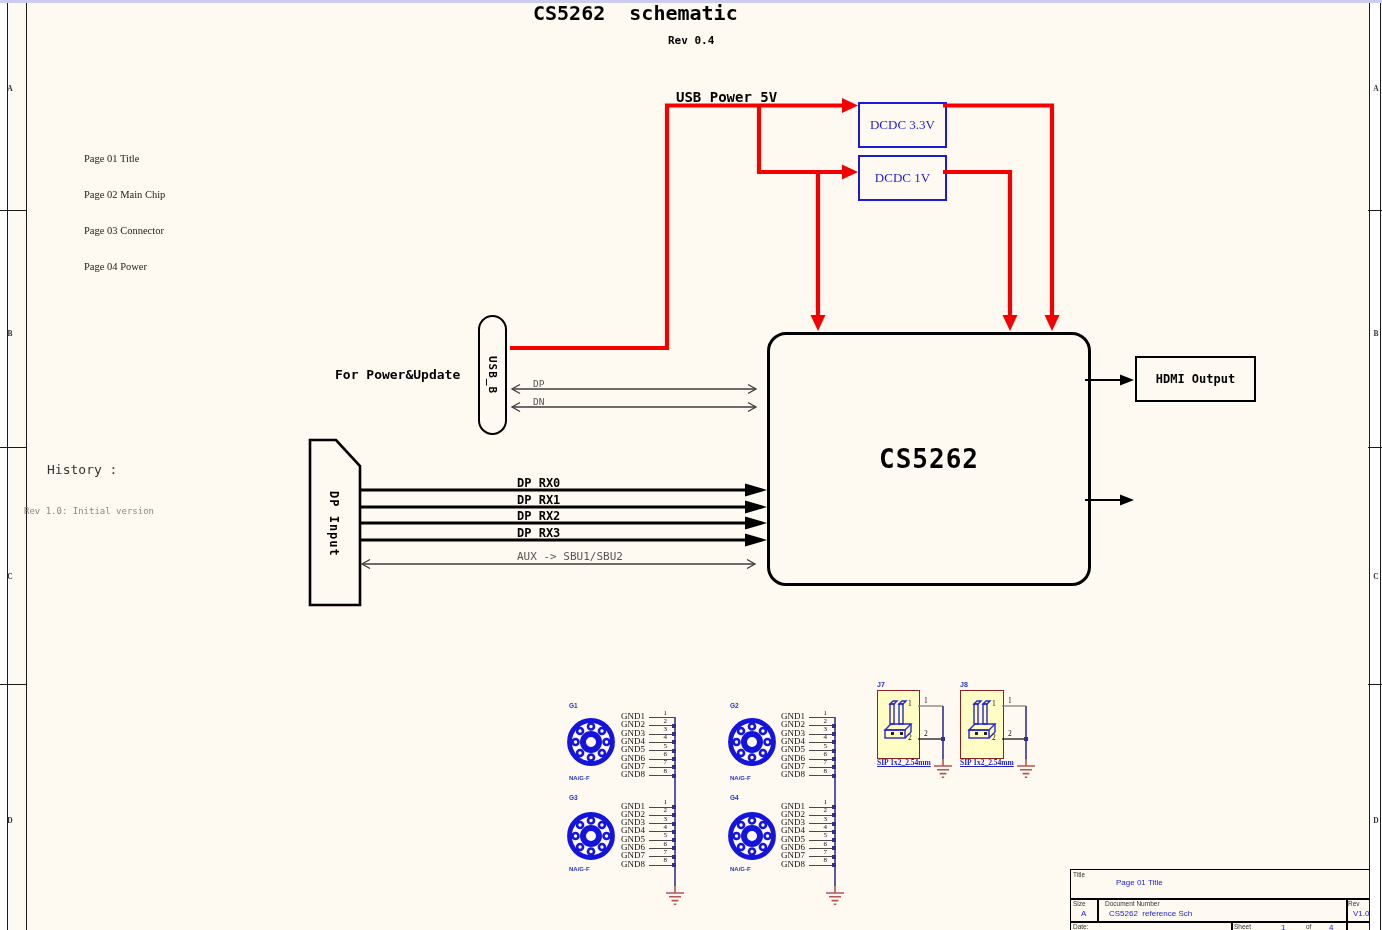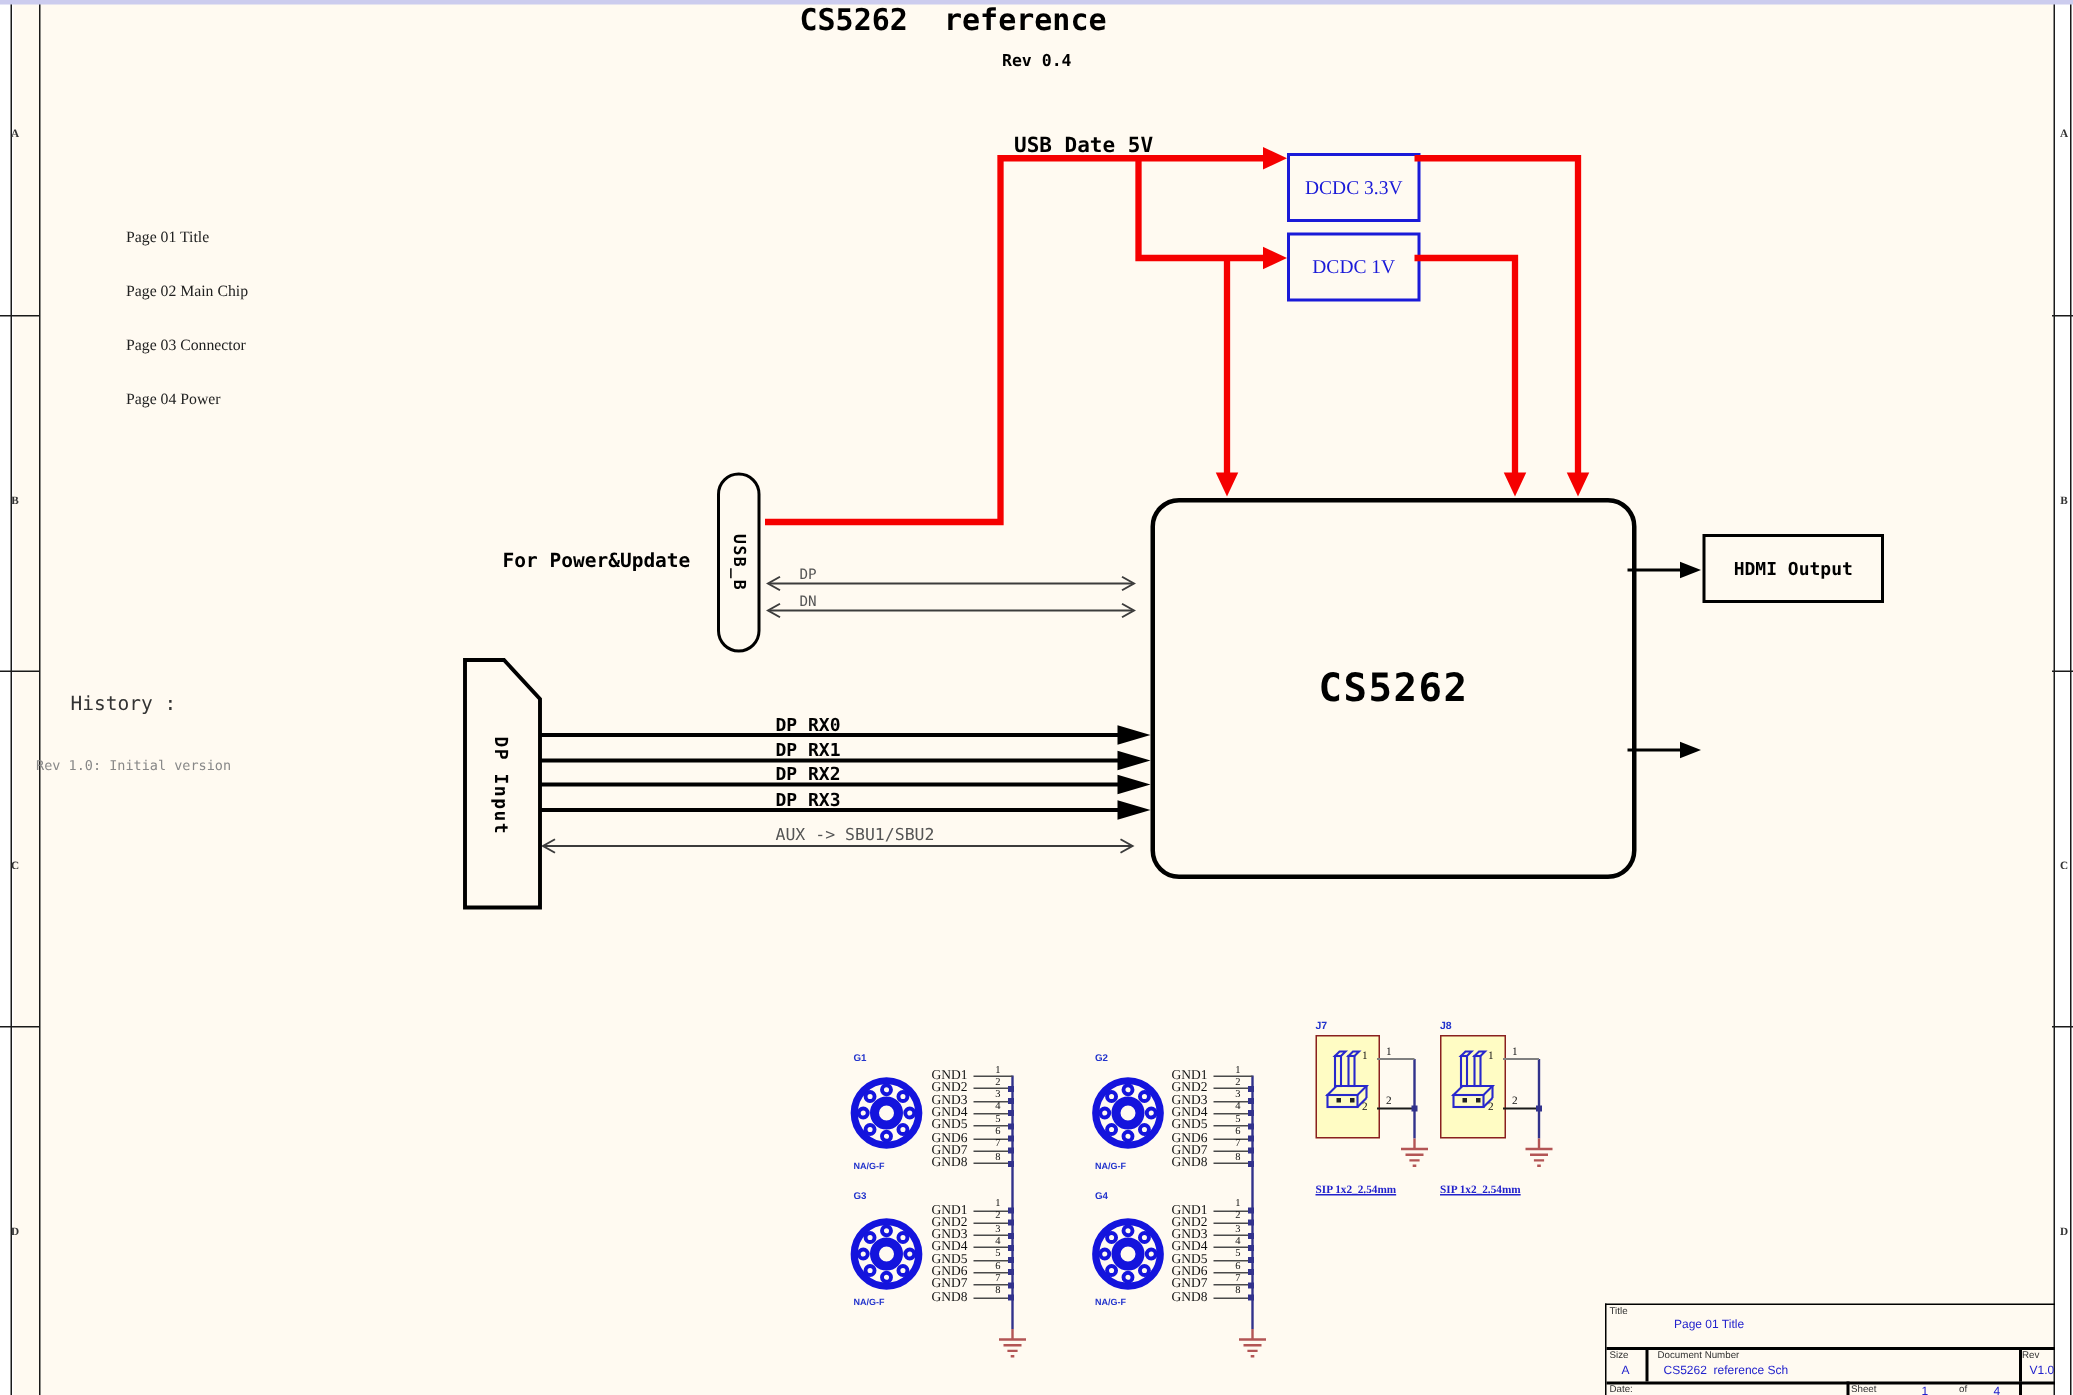--- a/index.html
+++ b/index.html
@@ -35,21 +35,21 @@
   .gnd-label{position:absolute;right:30px;top:-0.5px;font:9px "Liberation Serif",serif;color:#111;line-height:9px;}
   .gnd-wire{position:absolute;right:0;top:4.5px;width:26px;height:0;border-top:1.2px solid #4a4a4a;}
   .gnd-wire::after{content:'';position:absolute;right:-1px;top:-2.6px;width:4px;height:4px;background:#32328c;}
   .top .gnd-row:first-child .gnd-wire::after{display:none;}
   .gnd-num{position:absolute;right:8px;top:-4px;font:7px "Liberation Serif",serif;color:#111;}
   .gref{position:absolute;font:700 6.5px "Liberation Sans",sans-serif;color:#2233cc;z-index:5;}
   .gfoot{position:absolute;font:700 6px "Liberation Sans",sans-serif;color:#2233cc;z-index:5;}
   
   .jbox{position:absolute;background:#fffcc4;border:1.4px solid #8a2020;z-index:2;}
   .jref{position:absolute;font:700 7px "Liberation Sans",sans-serif;color:#2233cc;z-index:5;}
-  .jfoot{position:absolute;font:700 7.5px "Liberation Serif",serif;color:#2222cc;text-decoration:underline;z-index:5;margin-top:30px;}
+  .jfoot{position:absolute;font:700 7.5px "Liberation Serif",serif;color:#2222cc;text-decoration:underline;z-index:5;}
   .jpin{position:absolute;font:7.5px "Liberation Serif",serif;color:#111;z-index:5;}
   
   #tblock{position:absolute;left:1070px;top:869px;width:299px;height:61px;border-top:1.5px solid #000;border-left:1.5px solid #000;z-index:4;}
   .tbl{position:absolute;background:#000;}
   .tb-lab{position:absolute;font:6.5px "Liberation Sans",sans-serif;color:#333;white-space:pre;}
   .tb-val{position:absolute;font:8px "Liberation Sans",sans-serif;color:#2222cc;white-space:pre;}
 </style>
 </head>
 <body>
 
@@ -70,34 +70,34 @@
 
   <div class="zone" style="left:4px;top:84px;">A</div>
   <div class="zone" style="left:4px;top:329px;">B</div>
   <div class="zone" style="left:4px;top:572px;">C</div>
   <div class="zone" style="left:4px;top:816px;">D</div>
   <div class="zone" style="left:1370px;top:84px;">A</div>
   <div class="zone" style="left:1370px;top:329px;">B</div>
   <div class="zone" style="left:1370px;top:572px;">C</div>
   <div class="zone" style="left:1370px;top:816px;">D</div>
 
-  <div class="lbl monob" style="left:533px;top:1px;font-size:20px;color:#000;">CS5262  reference</div>
+  <div class="lbl monob" style="left:533px;top:1px;font-size:20px;color:#000;">CS5262  schematic</div>
   <div class="lbl monob" style="left:668px;top:34px;font-size:11px;color:#000;">Rev 0.4</div>
 
   <div class="lbl serif" style="left:84px;top:129px;font-size:10.5px;line-height:12px;color:#222;">
     <div>Page 01 Title</div>
     <div>Page 02 Main Chip</div>
     <div>Page 03 Connector</div>
     <div>Page 04 Power</div>
   </div>
 
   <div class="lbl mono" style="left:47px;top:462px;font-size:13px;color:#333;">History :</div>
   <div class="lbl mono" style="left:24px;top:506px;font-size:9px;color:#888;">Rev 1.0: Initial version</div>
 
-  <div class="lbl monob" style="left:676px;top:89px;font-size:14px;color:#000;">USB Date 5V</div>
+  <div class="lbl monob" style="left:676px;top:89px;font-size:14px;color:#000;">USB Power 5V</div>
   <div id="dcdc33" class="box" style="left:858px;top:89px;width:85px;height:42px;">
     <span>DCDC 3.3V</span>
   </div>
   <div id="dcdc1v" class="box" style="left:858px;top:142px;width:85px;height:42px;">
     <span>DCDC 1V</span>
   </div>
 
   <div id="usbshape">
     <span>USB_B</span>
   </div>

